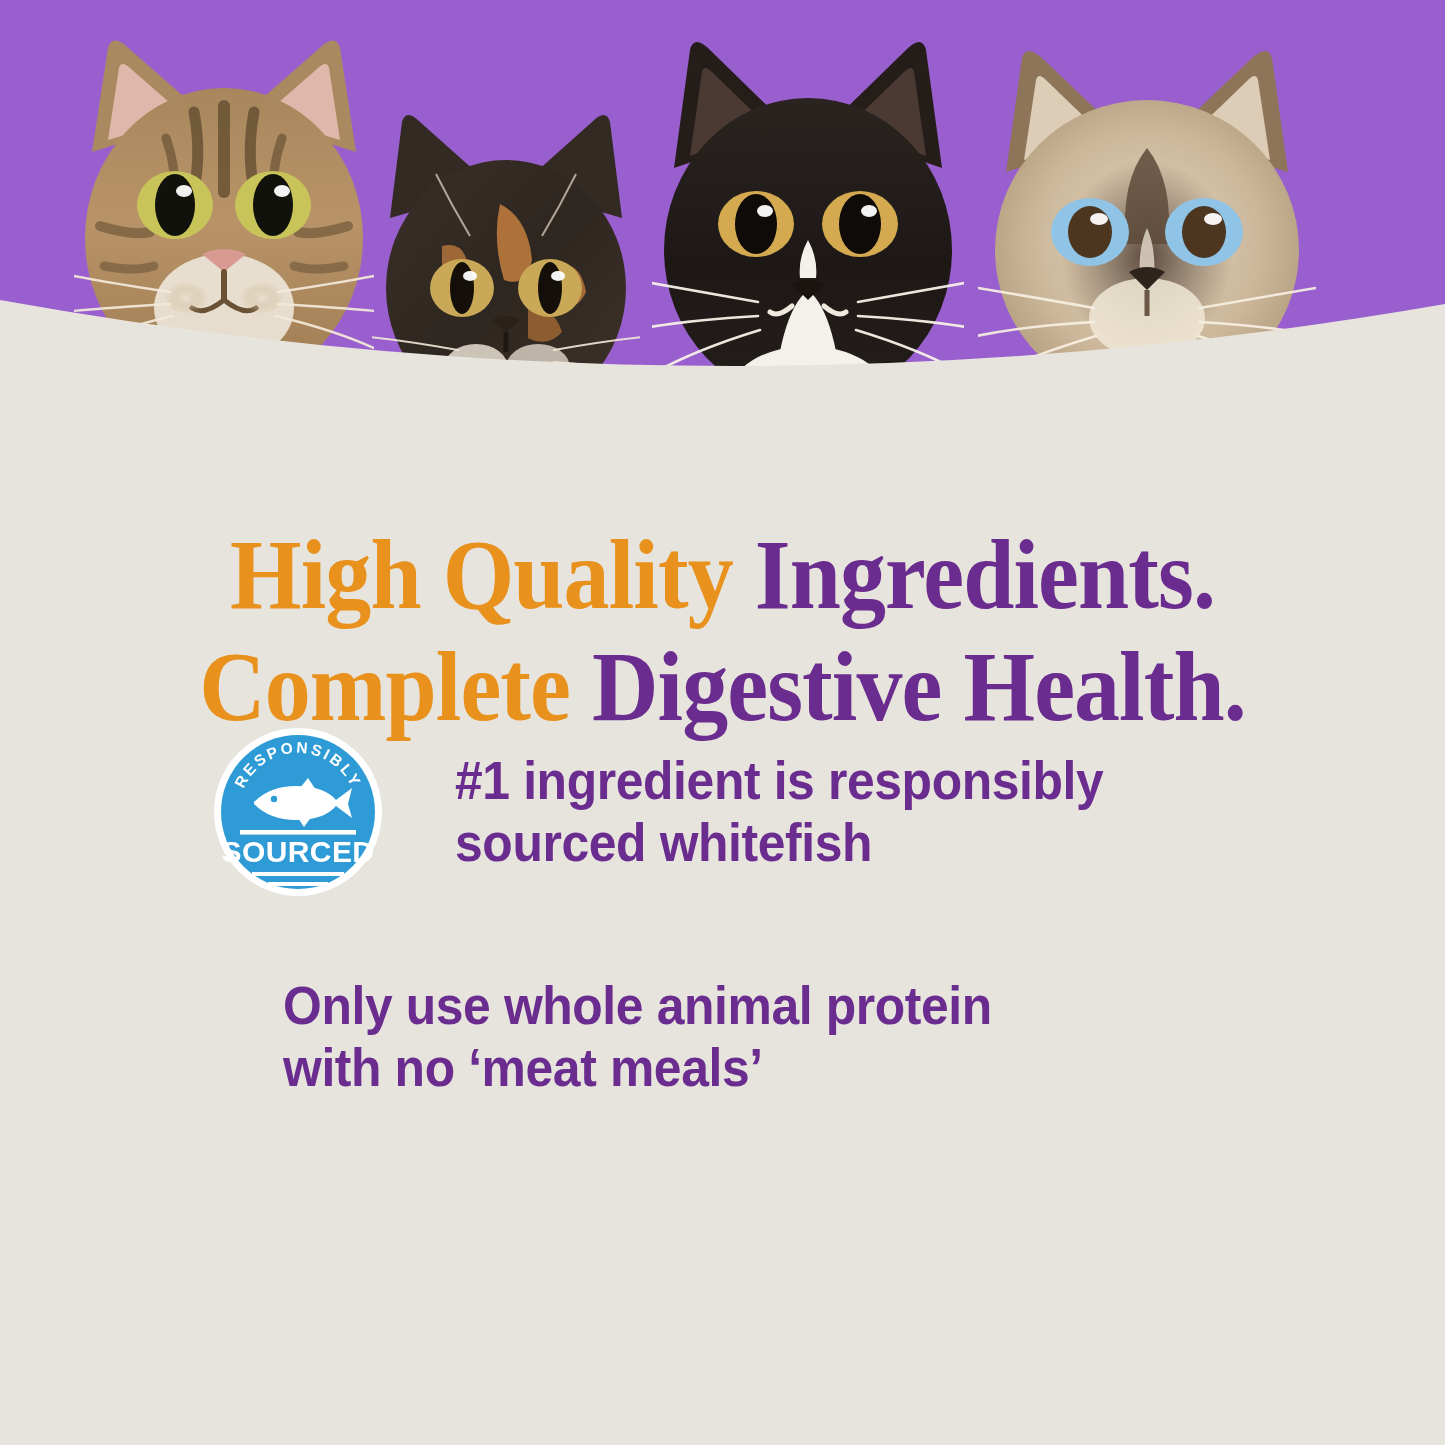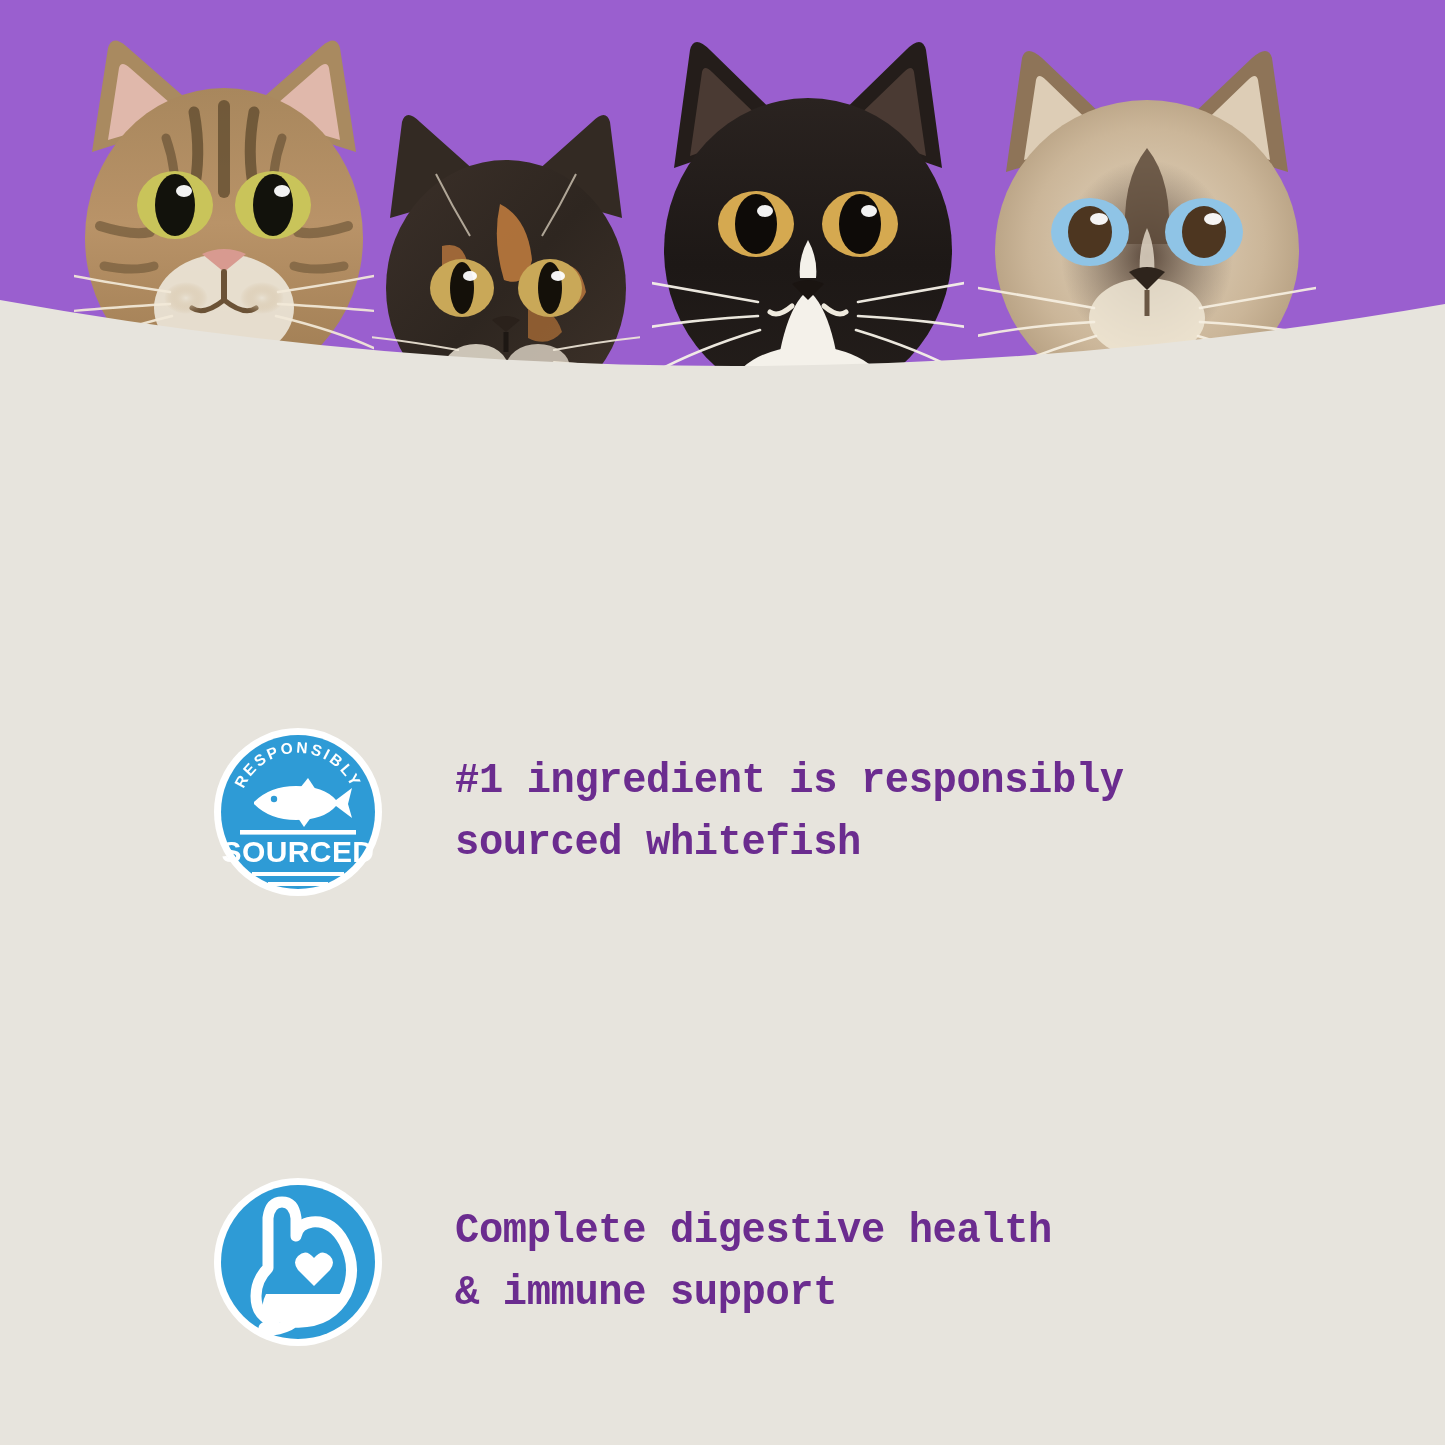--- a/index.html
+++ b/index.html
@@ -84,23 +84,23 @@
     flex: 0 0 auto;
     width: 172px;
     height: 172px;
     position: relative;
   }
   .feature-icon svg { display: block; }
   .feature-text {
     flex: 1 1 auto;
     margin-left: 71px;
     color: #6b2c8f;
-    font-family: Liberation Mono, monospace;
+    font-family: Liberation Sans, sans-serif;
     font-weight: bold;
-    font-size: 43px;
+    font-size: 53px;
     line-height: 62px;
     letter-spacing: -0.4px;
   }
   .feature-text .ftline {
     display: block;
     transform: scaleX(0.94);
     transform-origin: left center;
   }
 </style>
 </head>
@@ -288,20 +288,28 @@
         <path d="M222 290 Q292 294 340 304"></path>
         <path d="M220 304 Q288 324 334 348"></path>
       </g>
     </svg>
 
     <svg id="hero-curve" viewBox="0 0 1445 420" preserveAspectRatio="none">
       <path d="M0 300 Q722 430 1445 304 L1445 420 L0 420 Z" fill="#e7e4dd"></path>
     </svg>
   </div>
 
+  <h1 id="headline">
+    <span class="line">
+      <span class="hl-orange">High Quality </span><span class="hl-purple">Ingredients.</span>
+    </span>
+    <span class="line">
+      <span class="hl-orange">Complete </span><span class="hl-purple">Digestive Health.</span>
+    </span>
+  </h1>
 
   <div id="features">
 
     <div class="feature">
       <div class="feature-icon">
         <svg width="172" height="172" viewBox="0 0 172 172">
           <circle cx="86" cy="86" r="84" fill="#ffffff"></circle>
           <circle cx="86" cy="86" r="77" fill="#2e9bd6"></circle>
           <defs>
             <path id="arcPathTop" d="M 86 86 m -59 0 a 59 59 0 0 1 118 0"></path>
@@ -322,37 +330,21 @@
           <rect x="56" y="156" width="60" height="4" fill="#ffffff"></rect>
         </svg>
       </div>
       <div class="feature-text">
         <span class="ftline">#1 ingredient is responsibly</span>
         <span class="ftline">sourced whitefish</span>
       </div>
     </div>
 
     <div class="feature">
-    </div>
-
-    <div class="feature">
-      <div class="feature-icon">
-        <svg width="172" height="172" viewBox="0 0 172 172">
-          <circle cx="86" cy="86" r="84" fill="#ffffff"></circle>
-          <circle cx="86" cy="86" r="77" fill="#2e9bd6"></circle>
-
-          <path d="M70 26 Q58 26 56 42 L56 92 Q44 104 44 120 Q44 140 62 146 L52 152 L60 154
-                   Q74 152 82 146 Q118 148 134 118 Q146 92 132 66 Q120 44 100 46
-                   Q86 48 84 60 L84 42 Q82 26 70 26 Z" fill="none" stroke="#ffffff" stroke-width="11" stroke-linejoin="round" stroke-linecap="round"></path>
-
-          <path d="M54 118 Q44 138 64 146 Q86 152 110 146 Q132 136 134 118 Z" fill="#ffffff"></path>
-
-          <path d="M102 82 Q94 72 86 80 Q80 86 86 94 L102 110 L118 94 Q124 86 118 80 Q110 72 102 82 Z" fill="#ffffff"></path>
-        </svg>
-      </div>
       <div class="feature-text">
-        <span class="ftline">Complete digestive health</span>
-        <span class="ftline">&amp; immune support</span>
+        <span class="ftline">Only use whole animal protein</span>
+        <span class="ftline">with no ‘meat meals’</span>
       </div>
     </div>
 
+
   </div>
 </div>
 
 </body></html>

